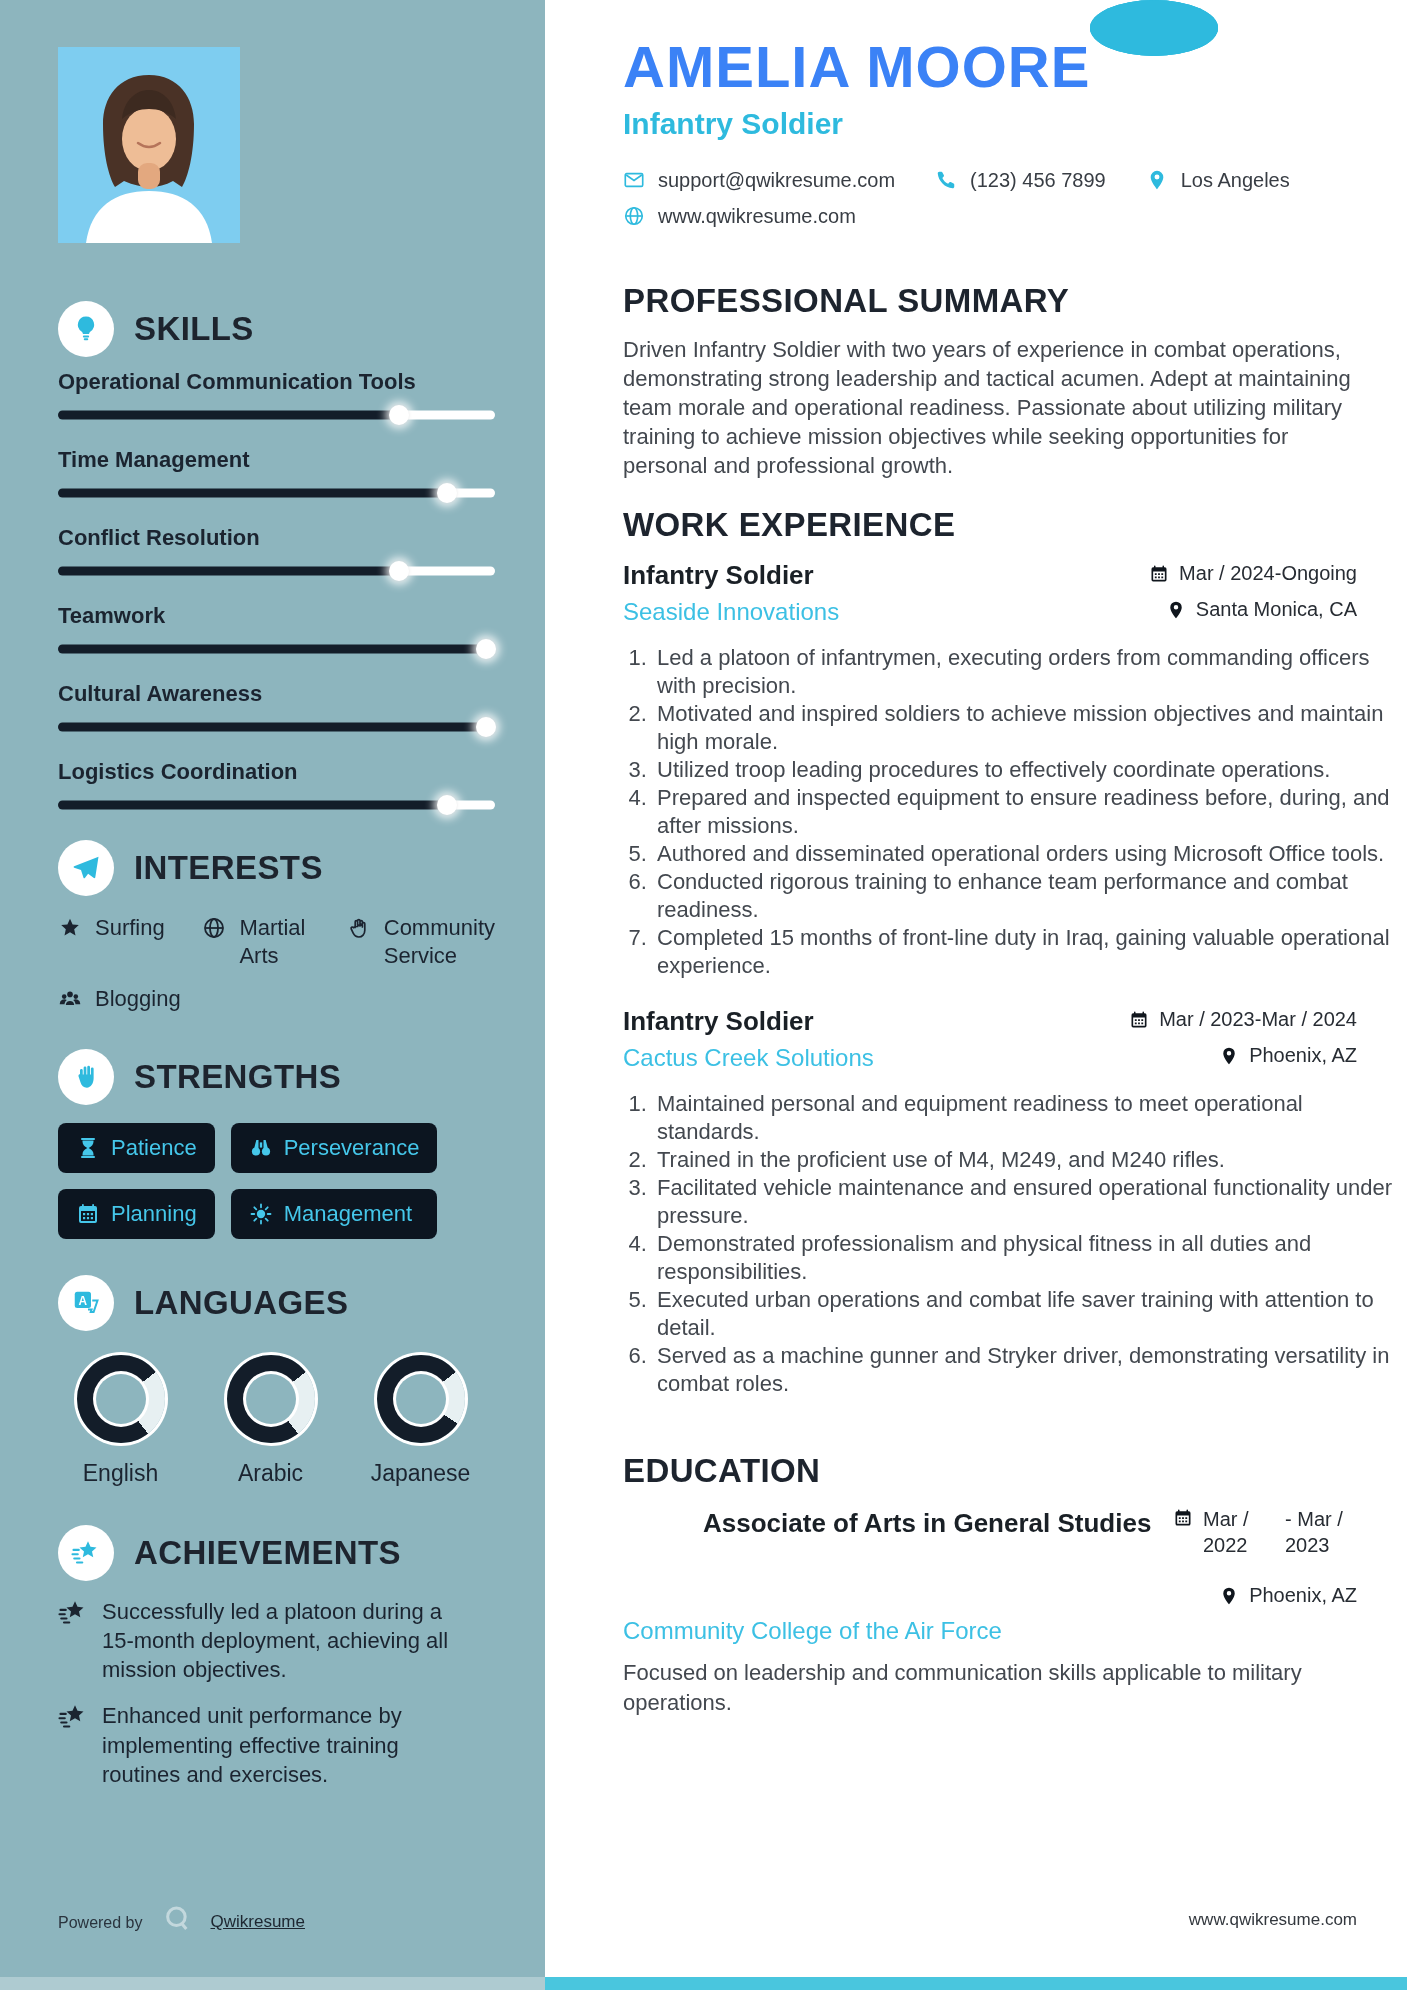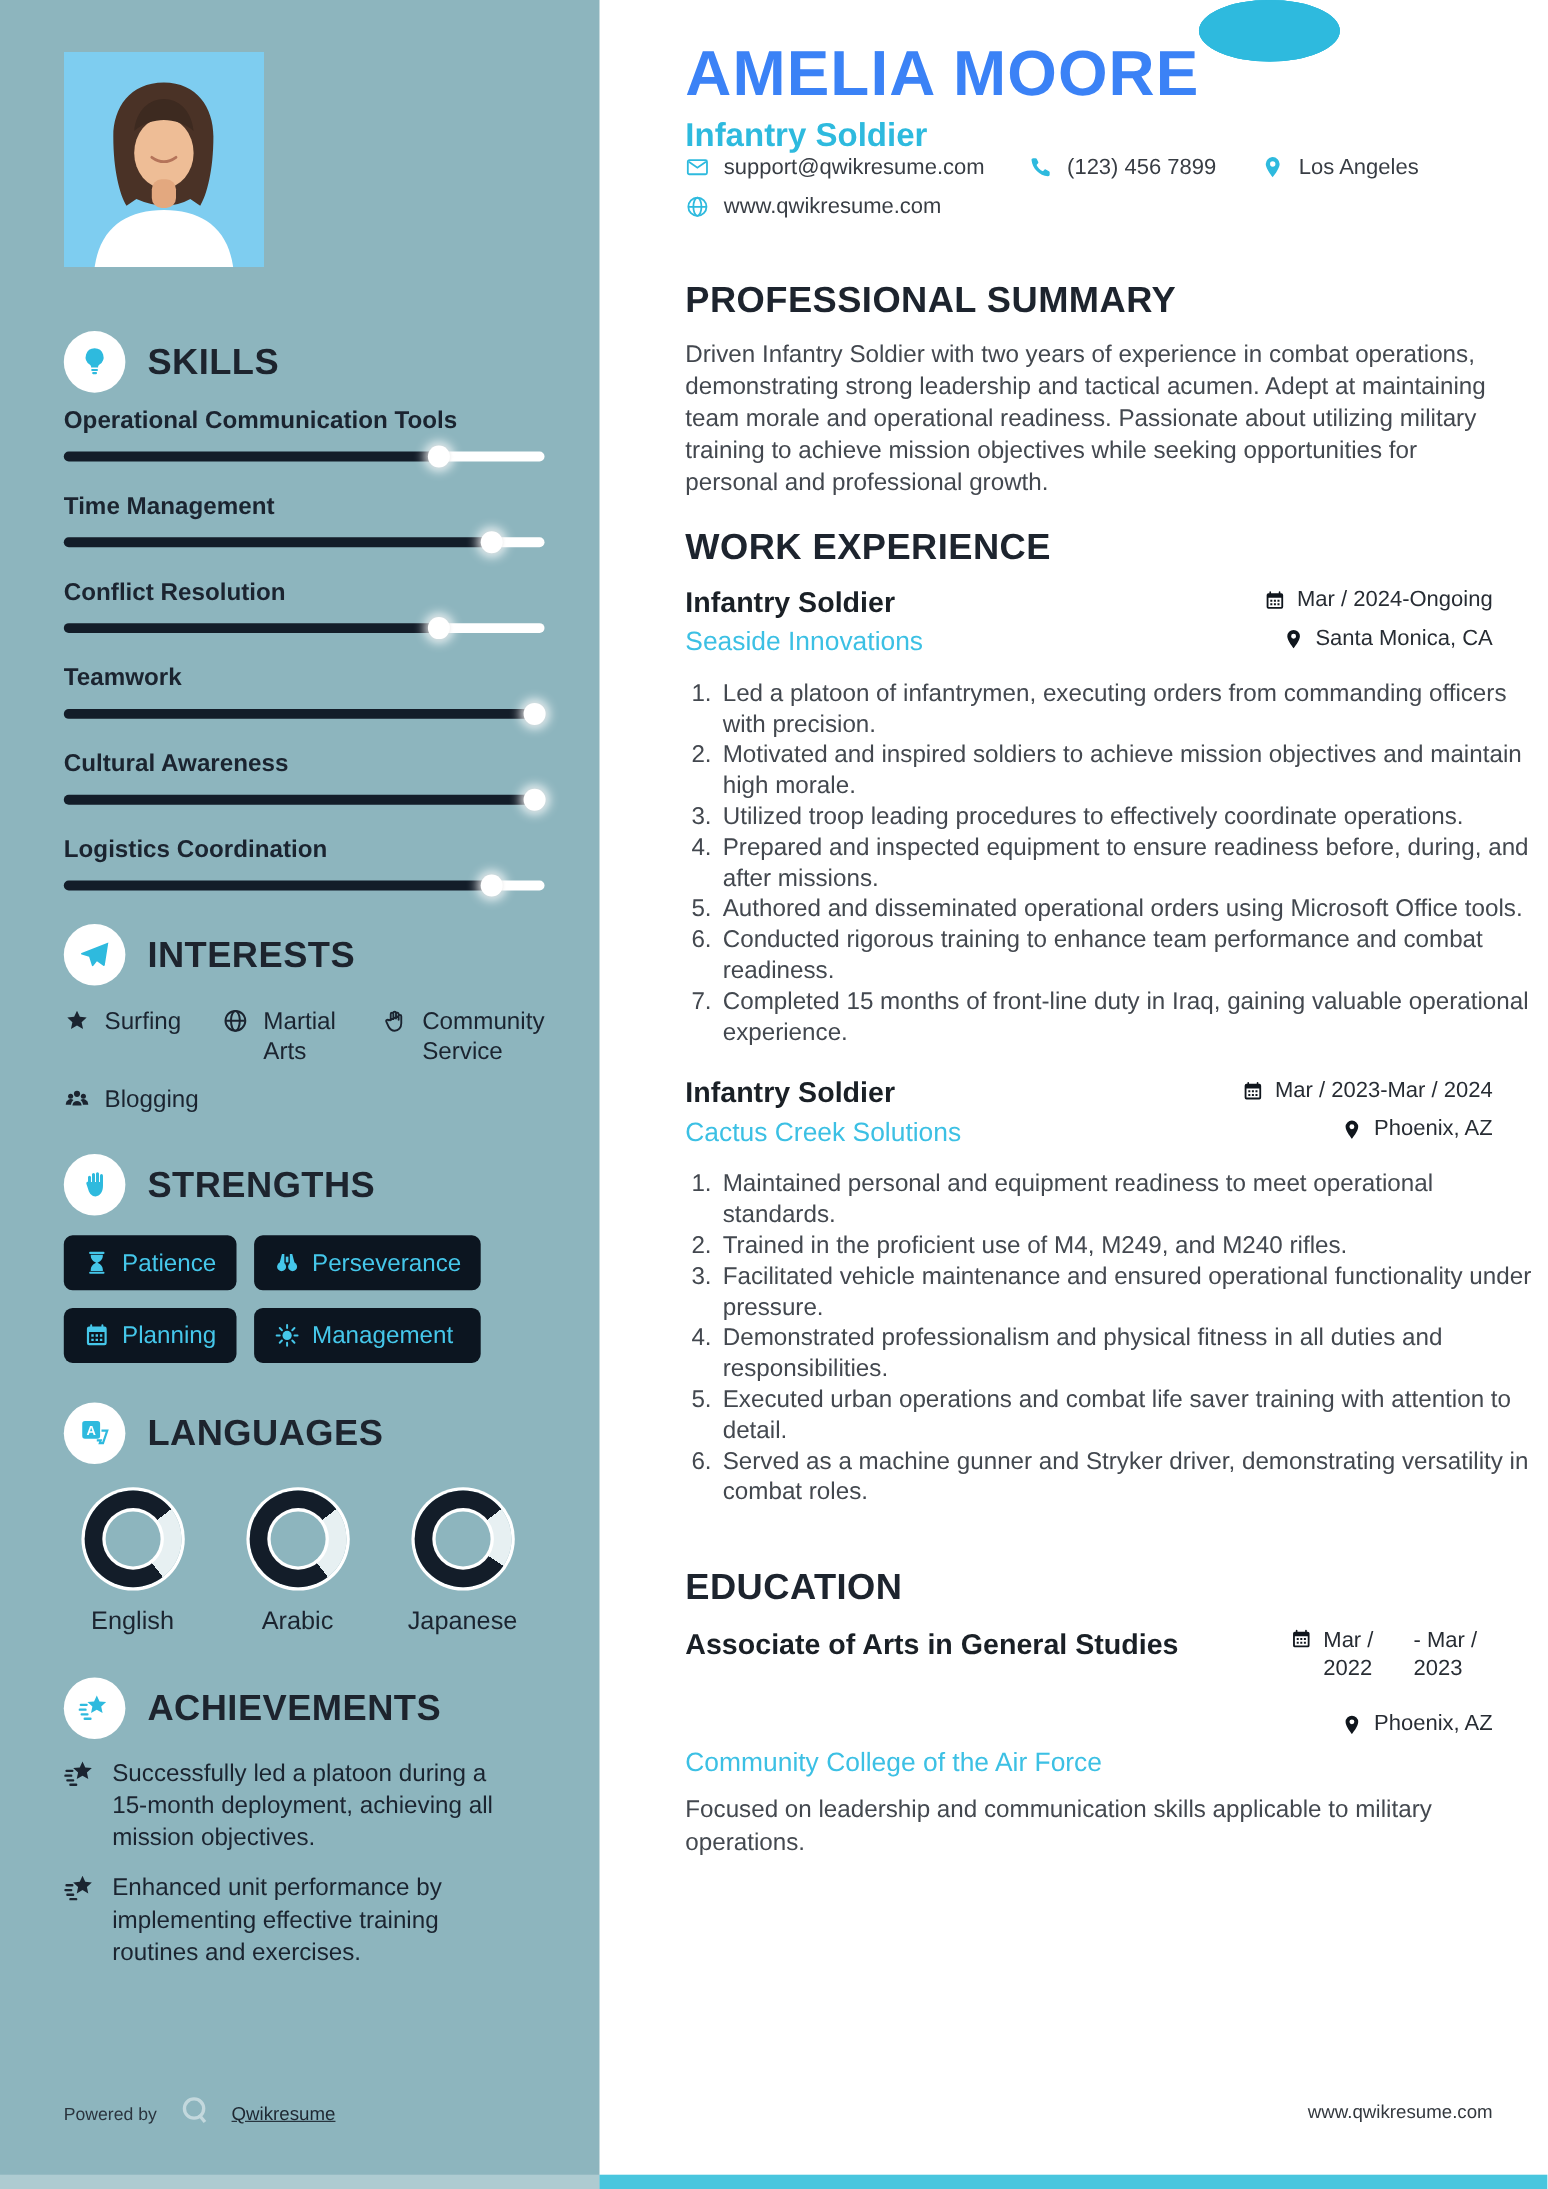--- a/index.html
+++ b/index.html
@@ -78,41 +78,41 @@
   .powered{font-size:16px;color:#2a343e}
   .qlogo{width:28px;height:28px;color:#c3d8dd}
   .qlogo svg{width:28px;height:28px}
   .brand-link{font-size:17px;color:#1d2731;text-decoration:underline;font-weight:500}
 
   
   .main{position:absolute;top:0;left:545px;right:0;bottom:0;
         padding:36px 50px 0 78px}
   h1{margin:0;font-size:58px;font-weight:800;color:#3b82f6;letter-spacing:1px;line-height:1.08}
   .job-role-title{margin-top:8px;font-size:30px;font-weight:600;color:var(--accent)}
-  .contact-row{display:flex;align-items:center;gap:40px;}
+  .contact-row{display:flex;align-items:center;gap:40px;margin-top:28px}
   .contact-row + .contact-row{margin-top:13px}
   .contact{display:flex;align-items:center;gap:13px;font-size:20px;color:#383d44}
   .contact svg{width:22px;height:22px;fill:var(--accent);color:var(--accent)}
 
   .section{margin-top:54px}
   .section .body-text{margin-top:15px;font-size:22px;line-height:29px;
         color:var(--body);width:745px}
   .section-work{margin-top:26px}
   .job{margin-top:16px}
   .job + .job{margin-top:26px}
   .jrow{display:flex;justify-content:space-between;align-items:baseline}
   .job-title{margin:0;font-size:26px;font-weight:bold;color:#1a2026}
   .company{margin-top:7px;font-size:24px;color:#3cc0e4}
   .meta{display:flex;align-items:flex-start;gap:10px;font-size:20px;color:#272c33}
   .meta svg{width:20px;height:20px;fill:#10161d;flex:0 0 auto;margin-top:2px}
   ol.bullets{margin:18px 0 0 0;padding-left:30px;font-size:22px;line-height:28px;
         color:var(--body);width:770px}
   ol.bullets li{padding-left:4px}
 
-  .edu-row{display:flex;justify-content:space-between;margin-top:16px}
+  .edu-row{display:flex;justify-content:flex-end;margin-top:16px}
   .degree{margin:0;font-size:26px;font-weight:bold;color:#1a2026;width:470px;line-height:1.35}
   .meta-col{display:flex;flex-direction:column;align-items:flex-end;gap:26px}
   .datepart{display:inline-block;width:72px;line-height:1.3}
   .school{margin-top:10px;font-size:24px;color:#3cc0e4}
   .edu-desc{margin-top:13px;font-size:22px;line-height:30px;color:var(--body);width:760px}
 
   .main-footer{position:absolute;right:50px;bottom:60px;font-size:17px;color:#33383e}
 
   .strip-left{position:absolute;left:0;bottom:0;width:545px;height:13px;background:#aecbd1}
   .strip-right{position:absolute;left:545px;right:0;bottom:0;height:13px;background:#49c6de}

